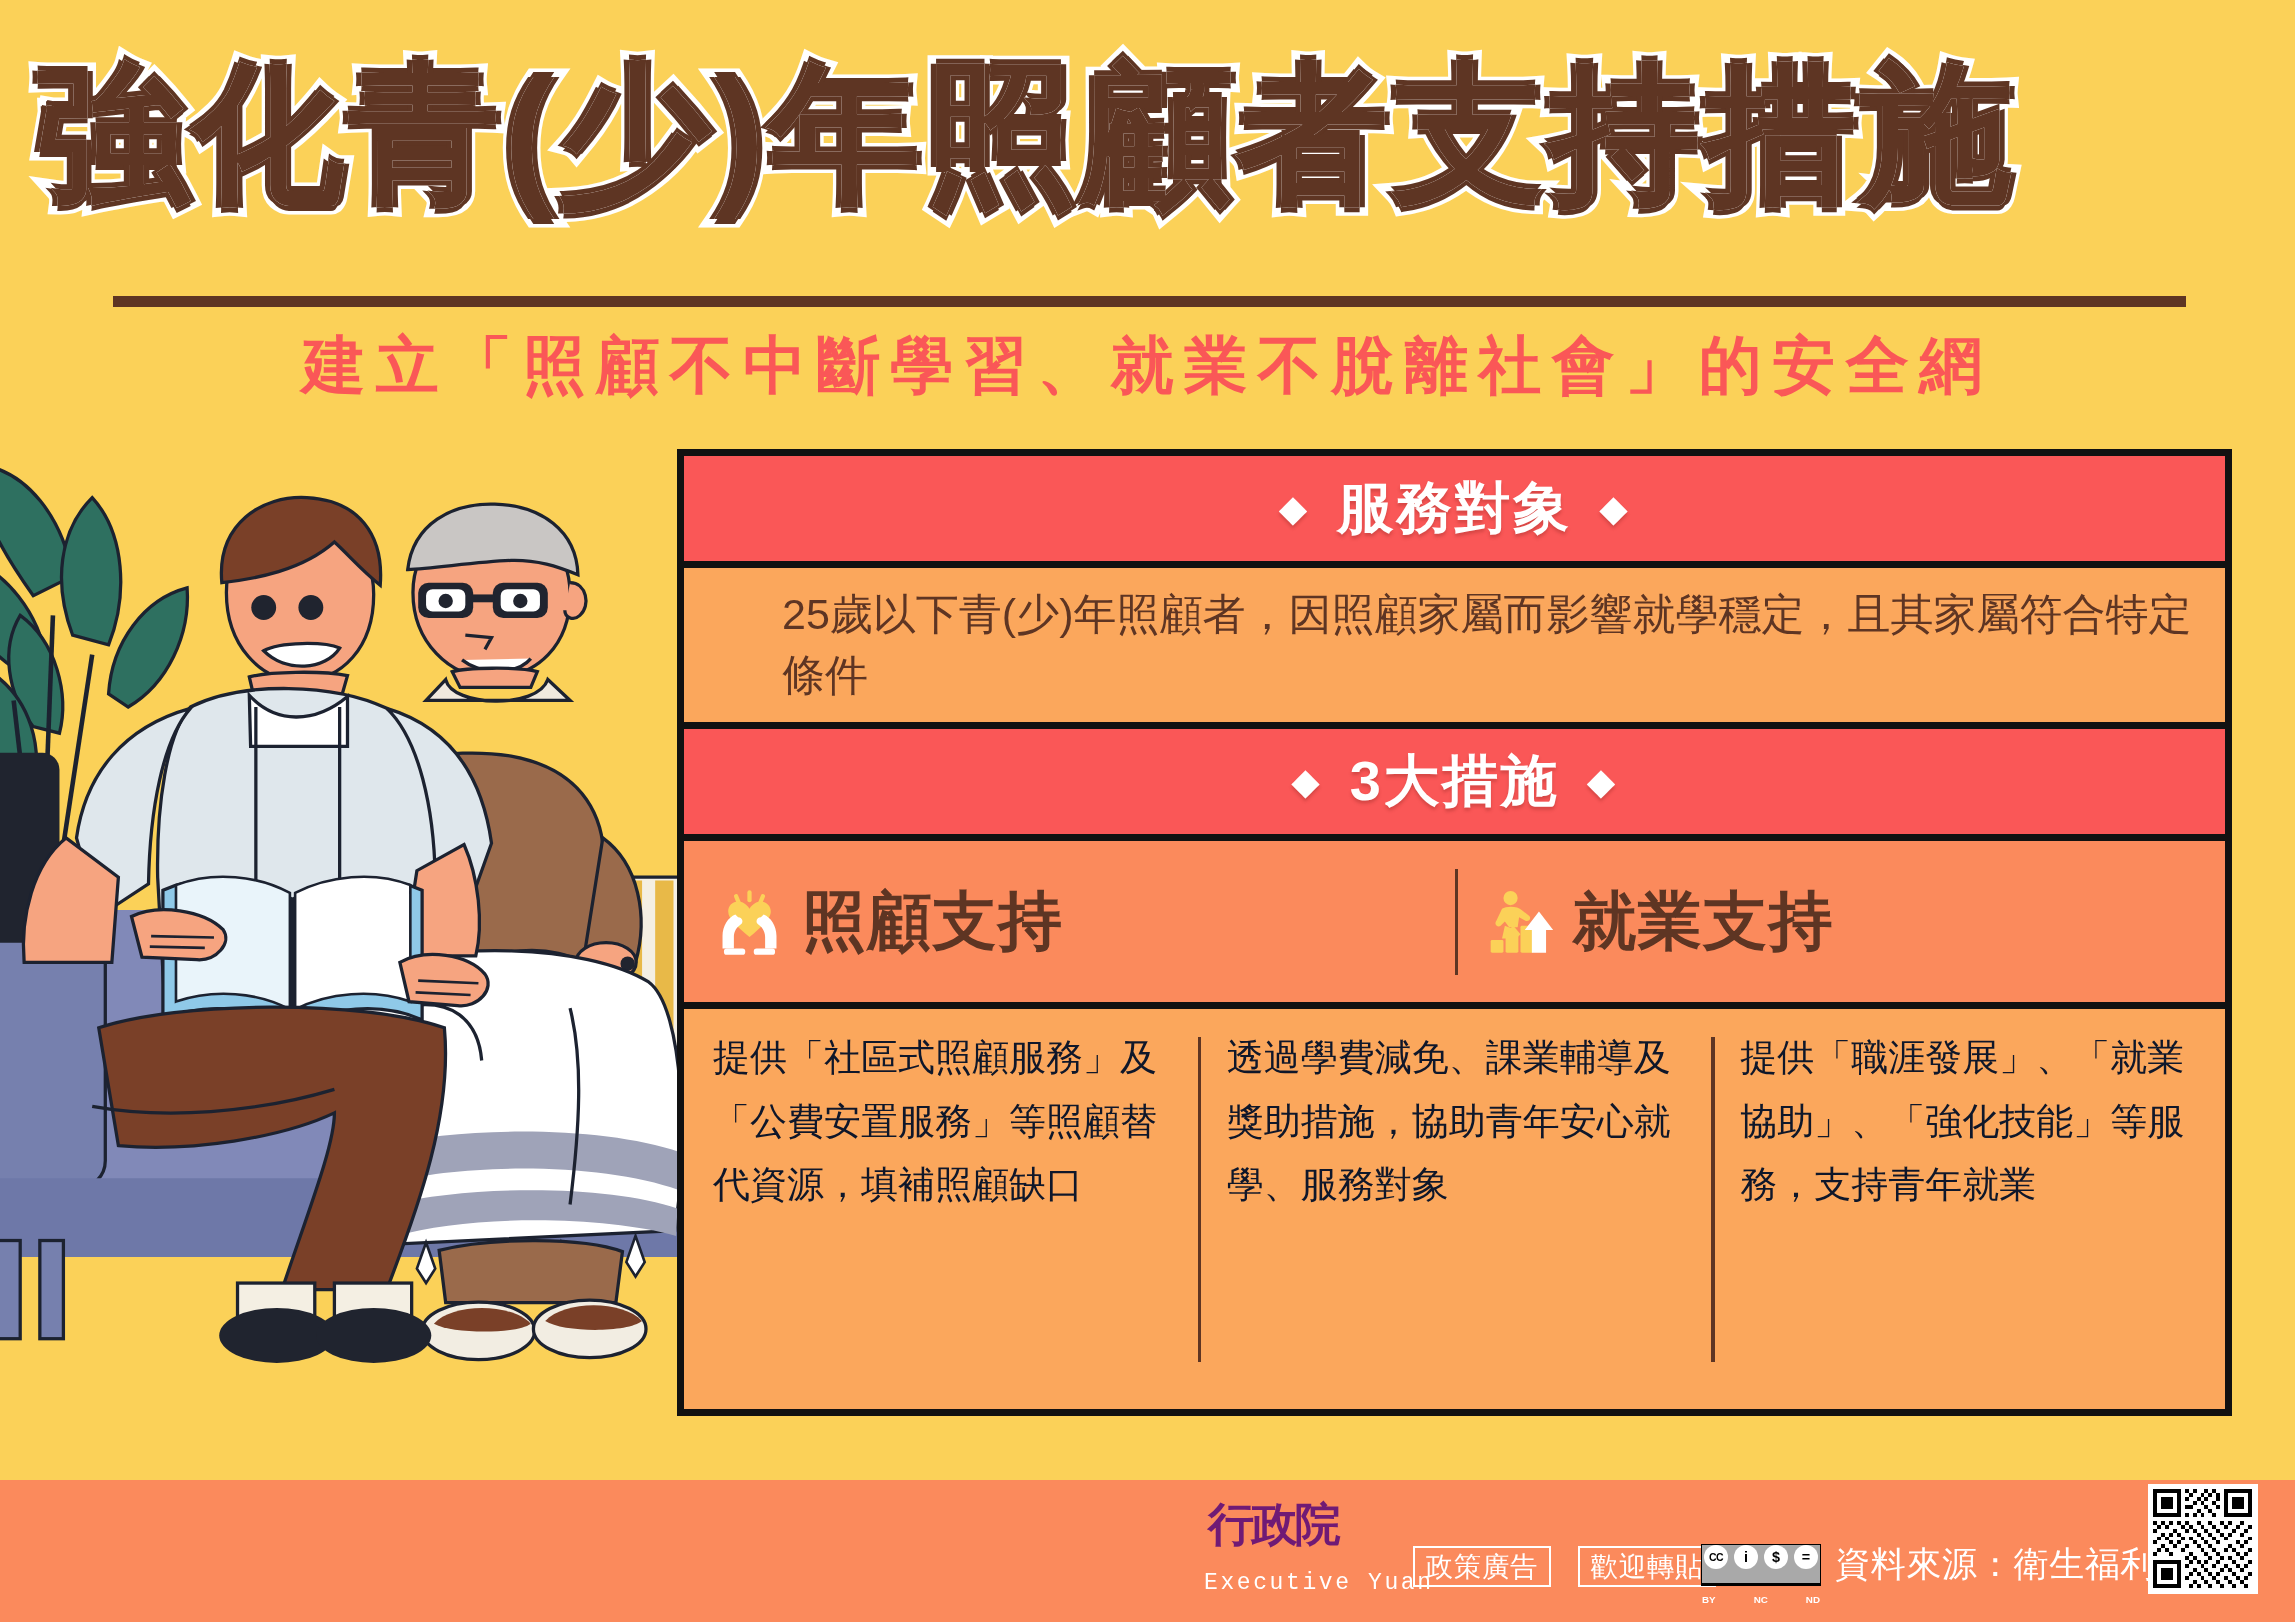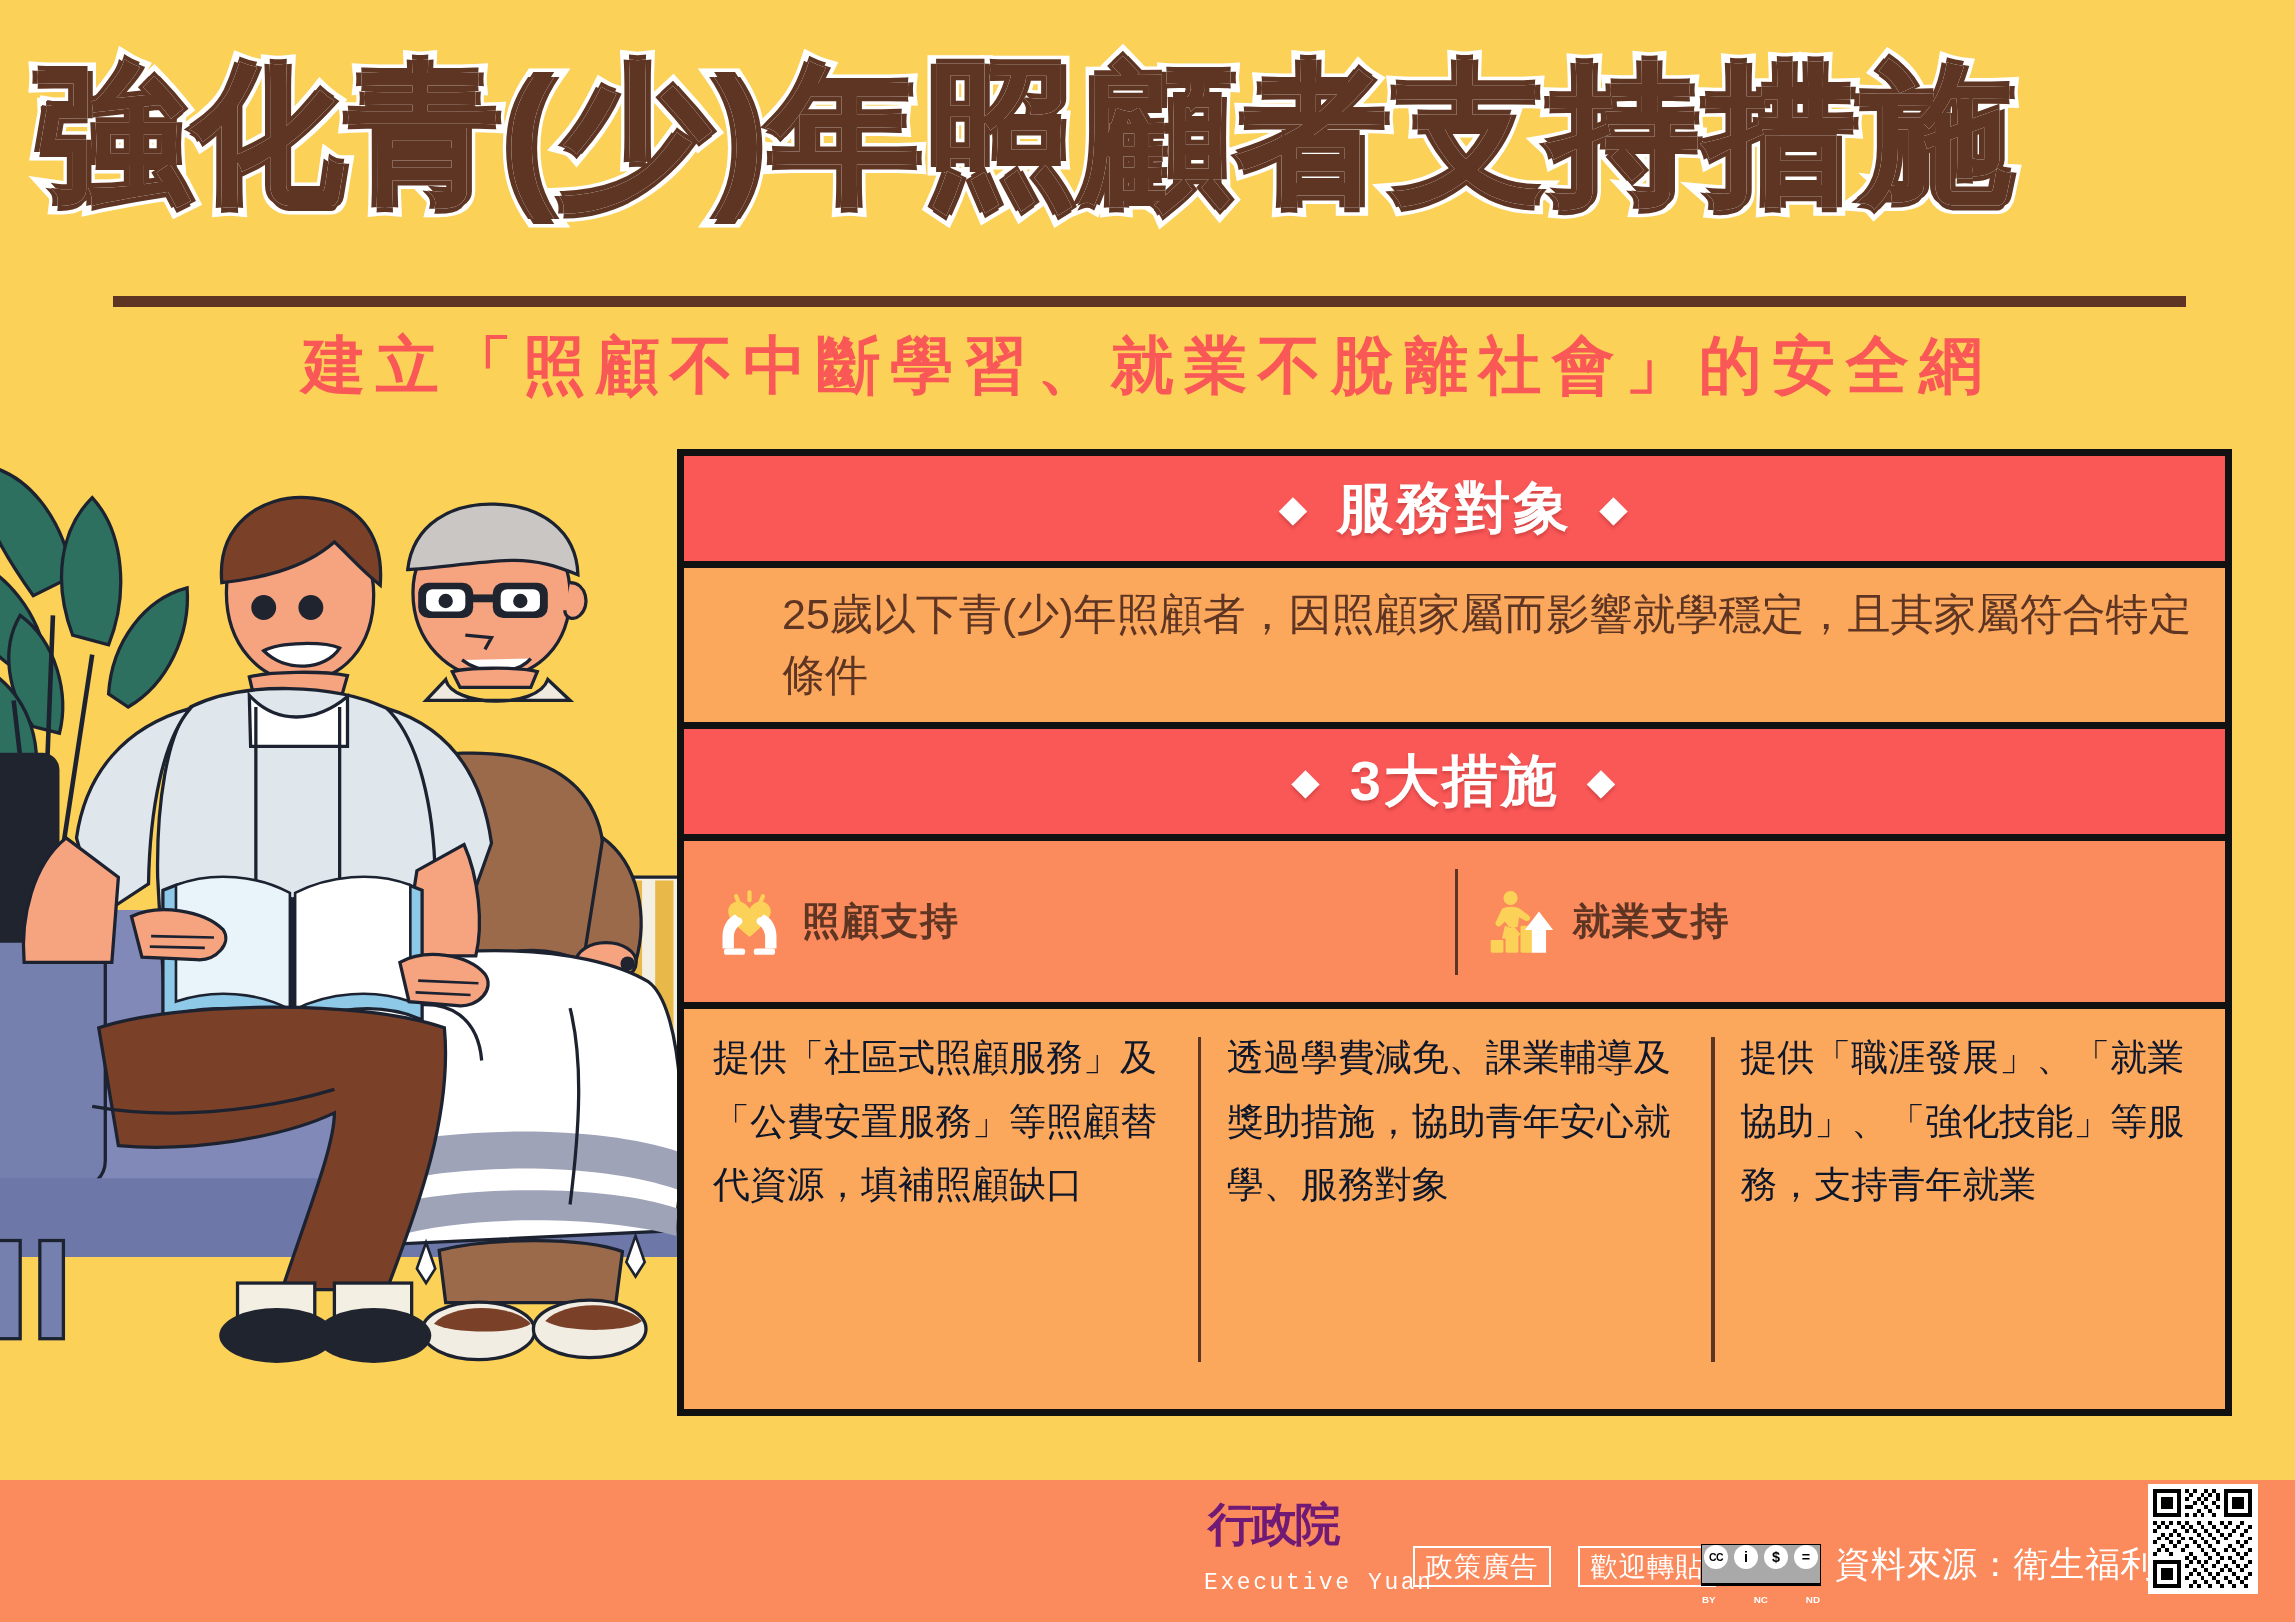--- a/index.html
+++ b/index.html
@@ -141,21 +141,21 @@
     background: #5E3523;
   }
   .mcol-head-inner {
     display: flex;
     align-items: center;
     gap: 17px;
     padding-left: 30px;
   }
   .mcol-label {
     color: #5E3523;
-    font-size: 38px;
+    font-size: 64px;
     font-weight: 800;
     letter-spacing: 1.3px;
     white-space: nowrap;
   }
   .mcol-icon { width: 71px; height: 71px; flex: 0 0 71px; }
   .mcol-body-text {
     color: #0f172a;
     font-size: 37px;
     line-height: 1.72;
     padding: 0 15.7px 0 29px;

